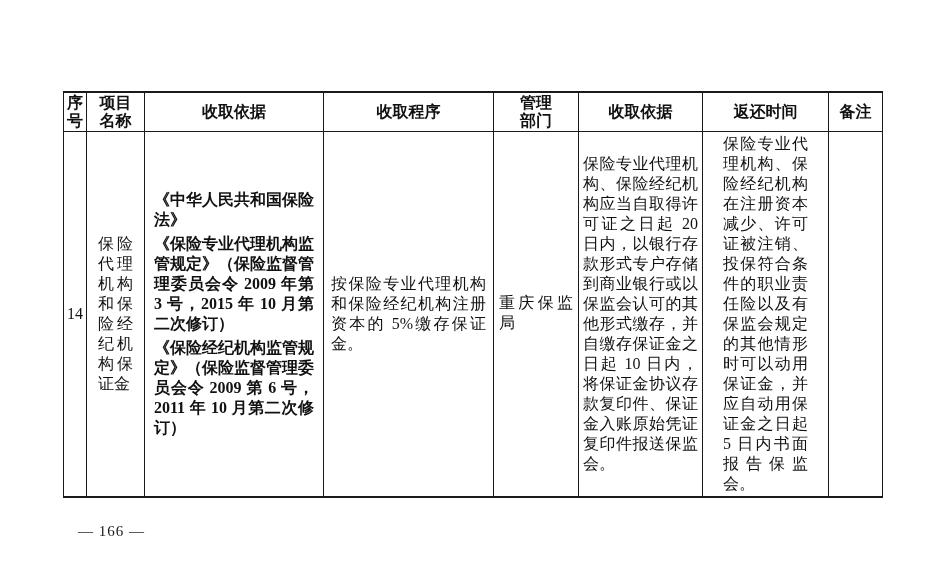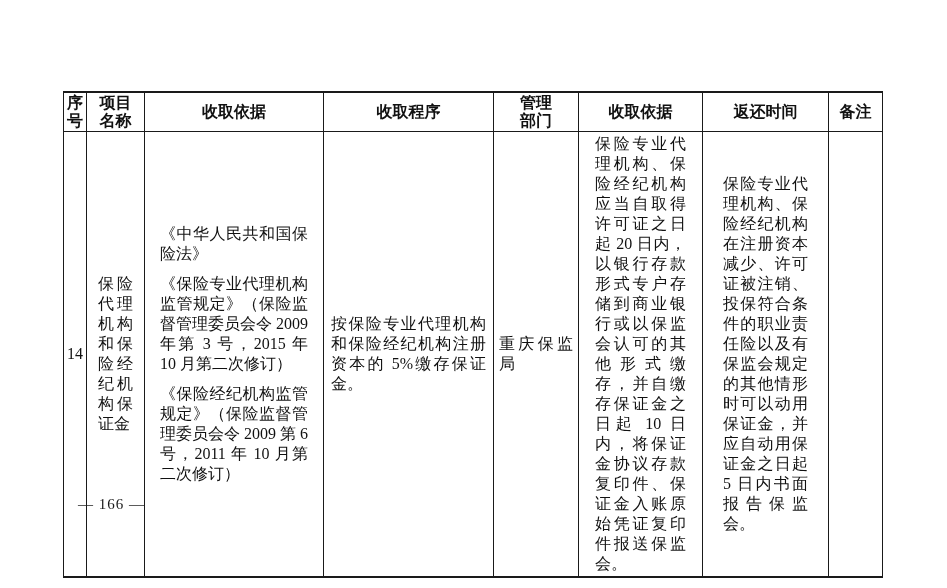--- a/index.html
+++ b/index.html
@@ -35,33 +35,33 @@
     white-space: pre-line;
     height: 35px;
     padding: 1px;
   }
   .fee-table tbody tr { height: 320px; }
   .fee-table td {
     line-height: 20px;
     text-align: justify;
     padding: 2px 5px;
   }
-  .fee-table td p { margin: 10px; }
+  .fee-table td p { margin: 4px; font-weight: bold; }
   td.c-index { text-align: center; padding: 1px; }
   td.c-name { padding: 2px 11px; }
   td.c-basis { padding: 2px 5px; }
   td.c-standard { padding: 2px 7px; margin-left: 20px; }
-  td.c-dept { padding: 2px 5px; }
-  td.c-procedure { padding: 2px 16px; }
+  td.c-dept { padding: 2px 5px; font-family: Liberation Mono, monospace; }
+  td.c-procedure { padding: 2px 4px; }
   td.c-return { padding: 2px 20px; }
   td.c-remark { padding: 2px 3px; }
   .page-footer {
     position: absolute;
     left: 78px;
-    top: 495px;
+    top: 522px;
     font-size: 15px;
     line-height: 18px;
     color: #1a1a1a;
     letter-spacing: 1px;
   }
 </style>
 </head>
 <body>
 
 <div class="page">

